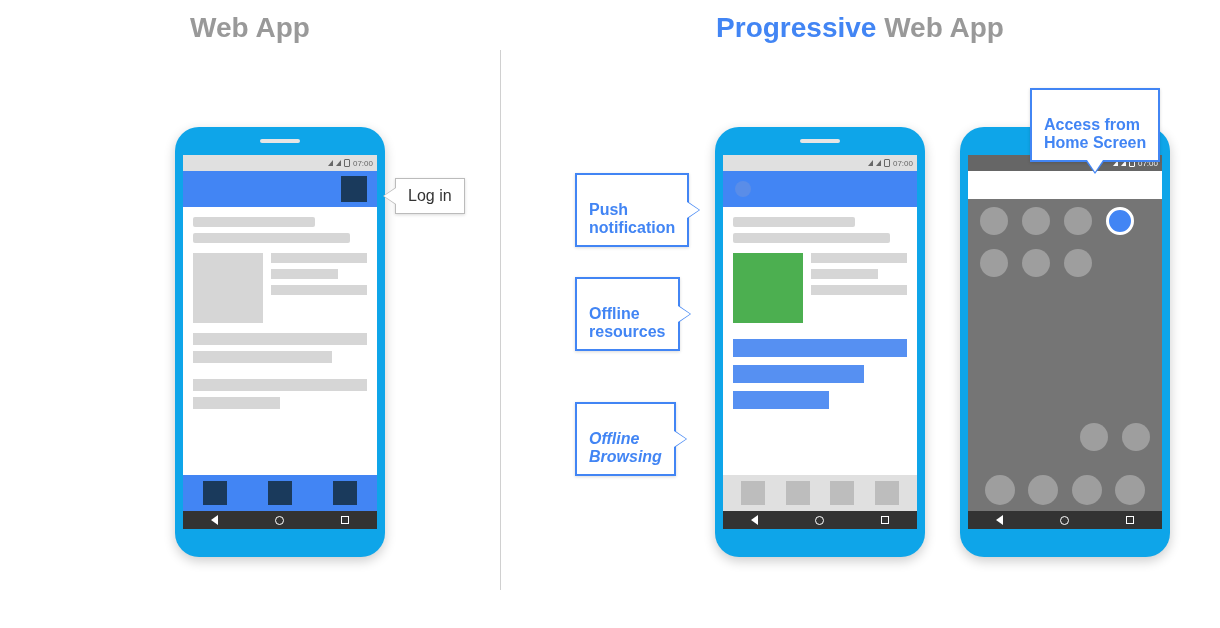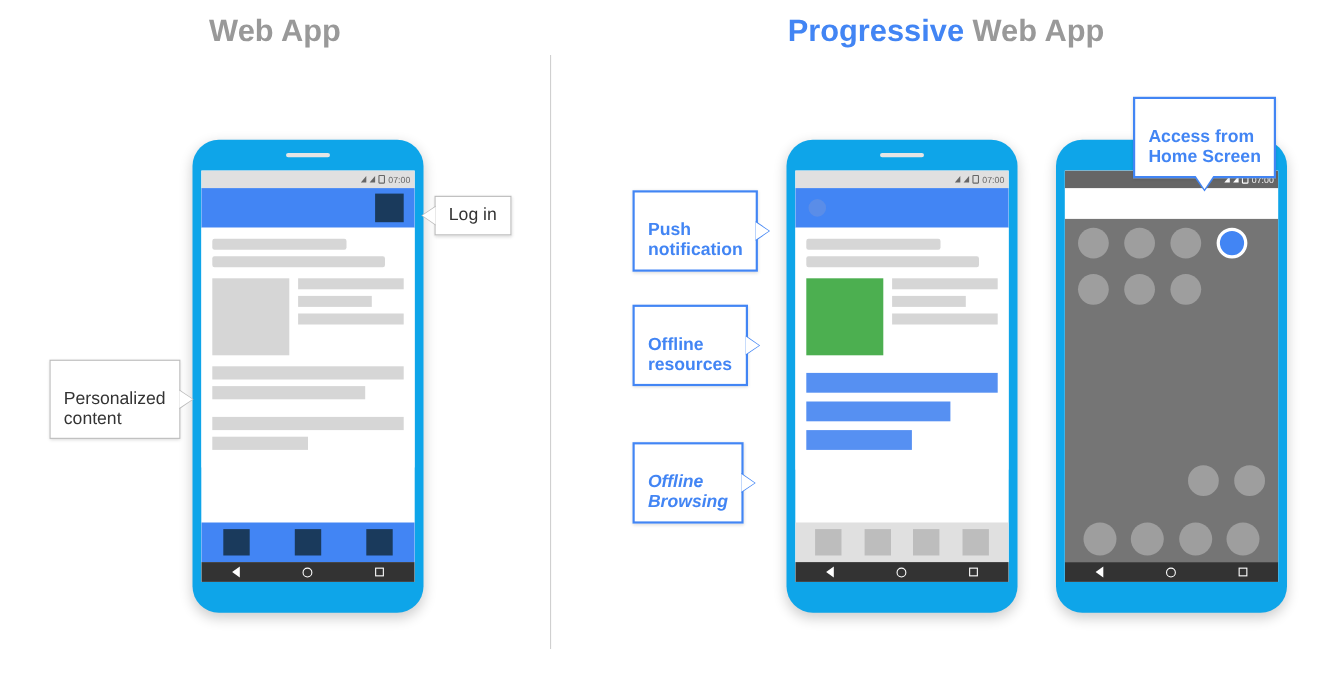--- a/index.html
+++ b/index.html
@@ -334,24 +334,20 @@
           <div class="nav-tri"></div>
           <div class="nav-circ"></div>
           <div class="nav-sq"></div>
         </div>
       </div>
     </div>
 
     <div class="callout point-left" style="left: 395px; top: 166px; text-align: center;">
       <span>Log in</span>
     </div>
-    <div class="callout point-right" style="left: 45px; top: 315px; white-space: pre-line;">
-      <span>Personalized
-content</span>
-    </div>
   </div>
 
   <div class="panel panel-right">
     <h2 class="heading">
       <span class="highlight">Progressive</span><span> Web App</span>
     </h2>
 
     <div class="phone" style="left: 215px; top: 115px;">
       <div class="speaker"></div>
       <div class="screen">

